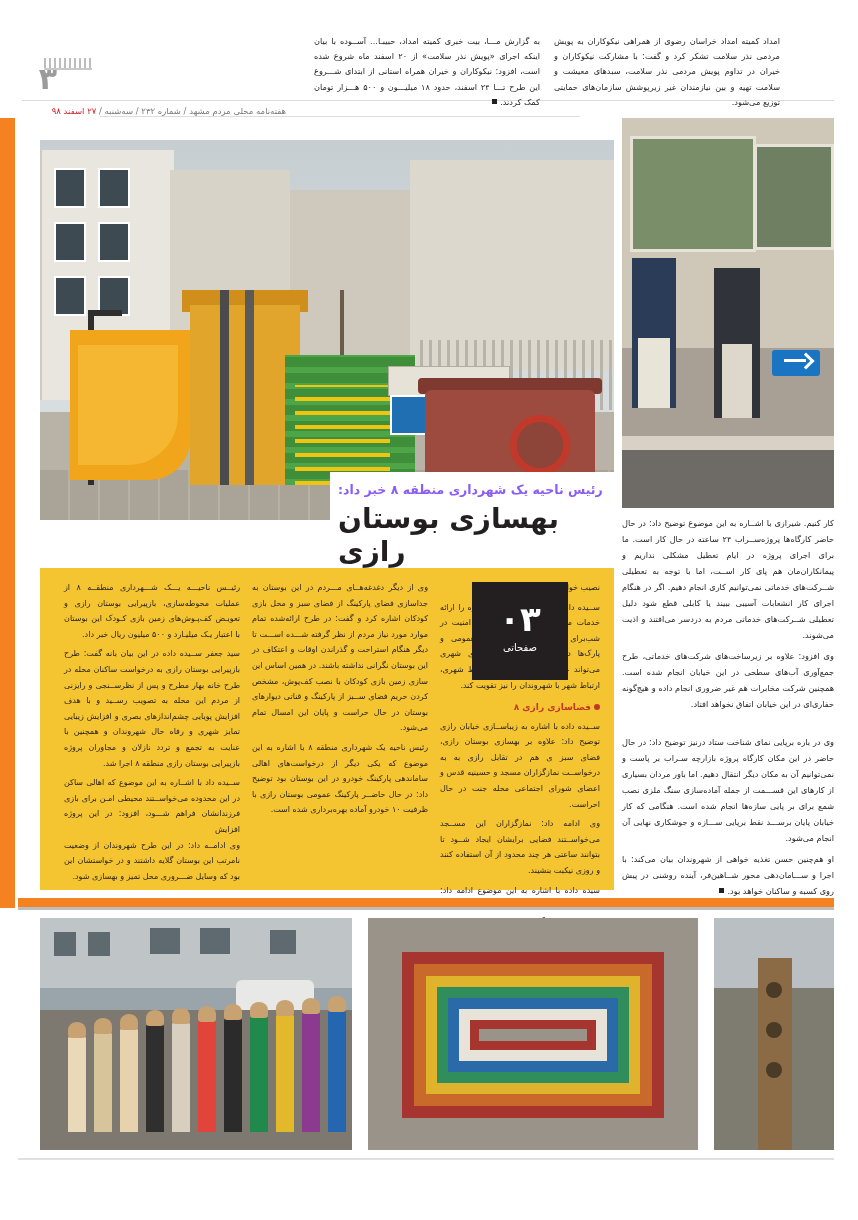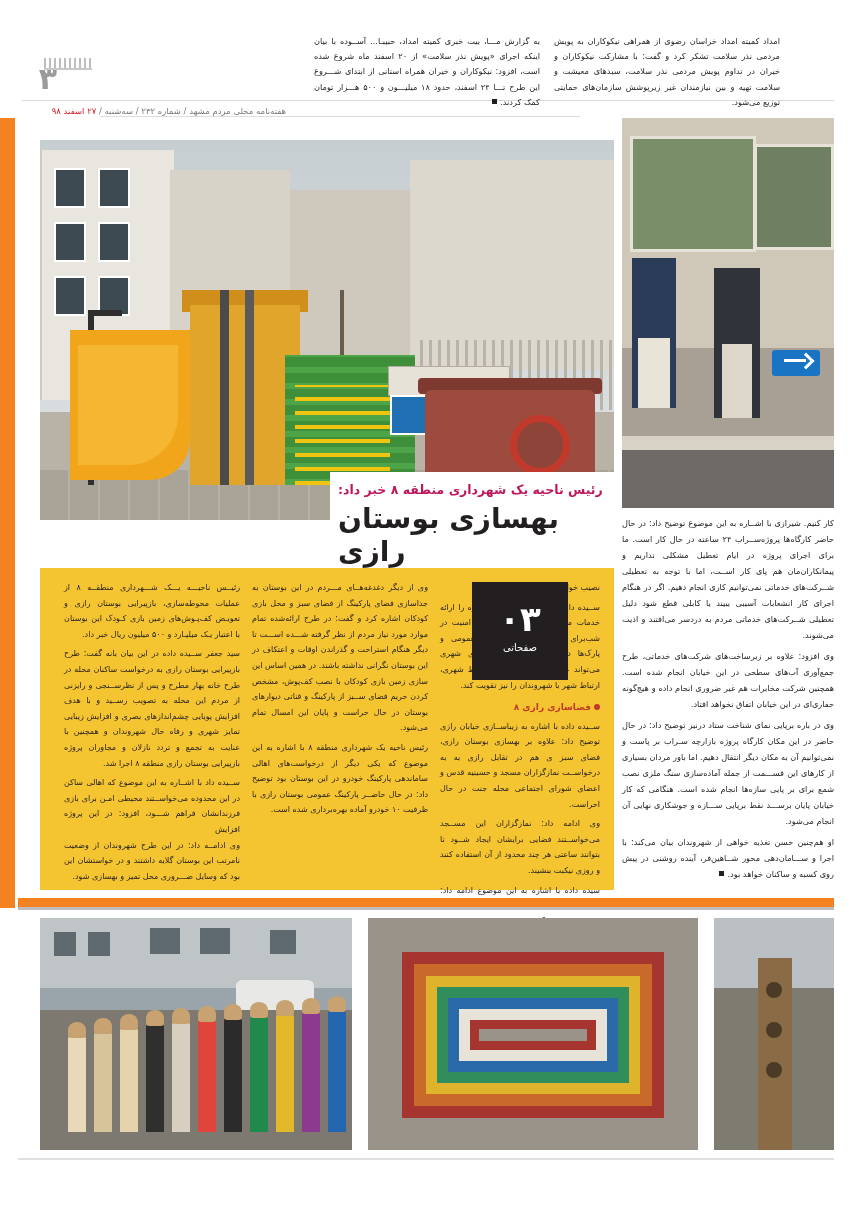--- a/index.html
+++ b/index.html
@@ -97,21 +97,21 @@
   .hero .lamp{position:absolute;left:48px;top:170px;width:6px;height:175px;background:#2e2e2e;}
   .hero .lamp-h{position:absolute;left:48px;top:170px;width:34px;height:6px;background:#2e2e2e;}
 
   
   .headline-wrap{
     position:absolute;left:330px;top:472px;width:284px;height:96px;
     background:#ffffff;
   }
   .kicker{
     position:absolute;right:8px;top:10px;width:268px;text-align:left;
-    color:#be185d;font-size:12.5px;font-weight:bold;direction:rtl;
+    color:#8b5cf6;font-size:12.5px;font-weight:bold;direction:rtl;
   }
   .headline{
     position:absolute;right:8px;top:30px;width:268px;text-align:left;
     color:#231f20;font-size:28px;font-weight:bold;direction:rtl;letter-spacing:-.5px;
   }
 
   
   .yellowbox{
     position:absolute;left:40px;top:568px;width:574px;height:322px;
     background:#f5c431;
@@ -292,21 +292,21 @@
         <b></b>
       </div>
     <div class="p2">
         <b></b>
       </div>
     <div class="arrow"></div>
   </div>
 
   <div class="rtext">
     <p style="margin:0 0 5px">کار کنیم. شیرازی با اشــاره به این موضوع توضیح داد: در حال حاضر کارگاه‌ها پروژه‌ســراب ۲۴ ساعته در حال کار است. ما برای اجرای پروژه در ایام تعطیل مشکلی نداریم و پیمانکاران‌مان هم پای کار اســت، اما با توجه به تعطیلی شــرکت‌های خدماتی نمی‌توانیم کاری انجام دهیم. اگر در هنگام اجرای کار انشعابات آسیبی ببیند یا کابلی قطع شود دلیل تعطیلی شــرکت‌های خدماتی مردم به دردسر می‌افتند و اذیت می‌شوند.</p>
-    <p style="margin:0 0 5px">وی افزود: علاوه بر زیرساخت‌های شرکت‌های خدماتی، طرح جمع‌آوری آب‌های سطحی در این خیابان انجام شده است. همچنین شرکت مخابرات هم غیر ضروری انجام داده و هیچ‌گونه حفاری‌ای در این خیابان اتفاق نخواهد افتاد.</p>
+    <p style="margin:0 0 22px">وی افزود: علاوه بر زیرساخت‌های شرکت‌های خدماتی، طرح جمع‌آوری آب‌های سطحی در این خیابان انجام شده است. همچنین شرکت مخابرات هم غیر ضروری انجام داده و هیچ‌گونه حفاری‌ای در این خیابان اتفاق نخواهد افتاد.</p>
     <p style="margin:0 0 5px">وی در باره برپایی نمای شناخت ستاد درنیز توضیح داد: در حال حاضر در این مکان کارگاه پروژه بازارچه سـراب بر پاست و نمی‌توانیم آن به مکان دیگر انتقال دهیم. اما باور مردان بسیاری از کارهای این قســـمت از جمله آماده‌سازی سنگ ملزی نصب شمع برای بر پایی سازه‌ها انجام شده است. هنگامی که کار خیابان پایان برســـد نقط برپایی ســـازه و جوشکاری نهایی آن انجام می‌شود.</p>
     <p style="margin:0"><span>او هم‌چنین حسن تغذیه خواهی از شهروندان بیان می‌کند: با اجرا و ســـامان‌دهی محور شــاهین‌فر، آینده روشنی در پیش روی کسبه و ساکنان خواهد بود.</span><span class="sq"></span></p>
   </div>
 
   <div class="orange-rule"></div>
   <div class="gray-rule"></div>
 
   <div class="bp bp1">
     <div class="sky"></div>
     <div class="bldg">

